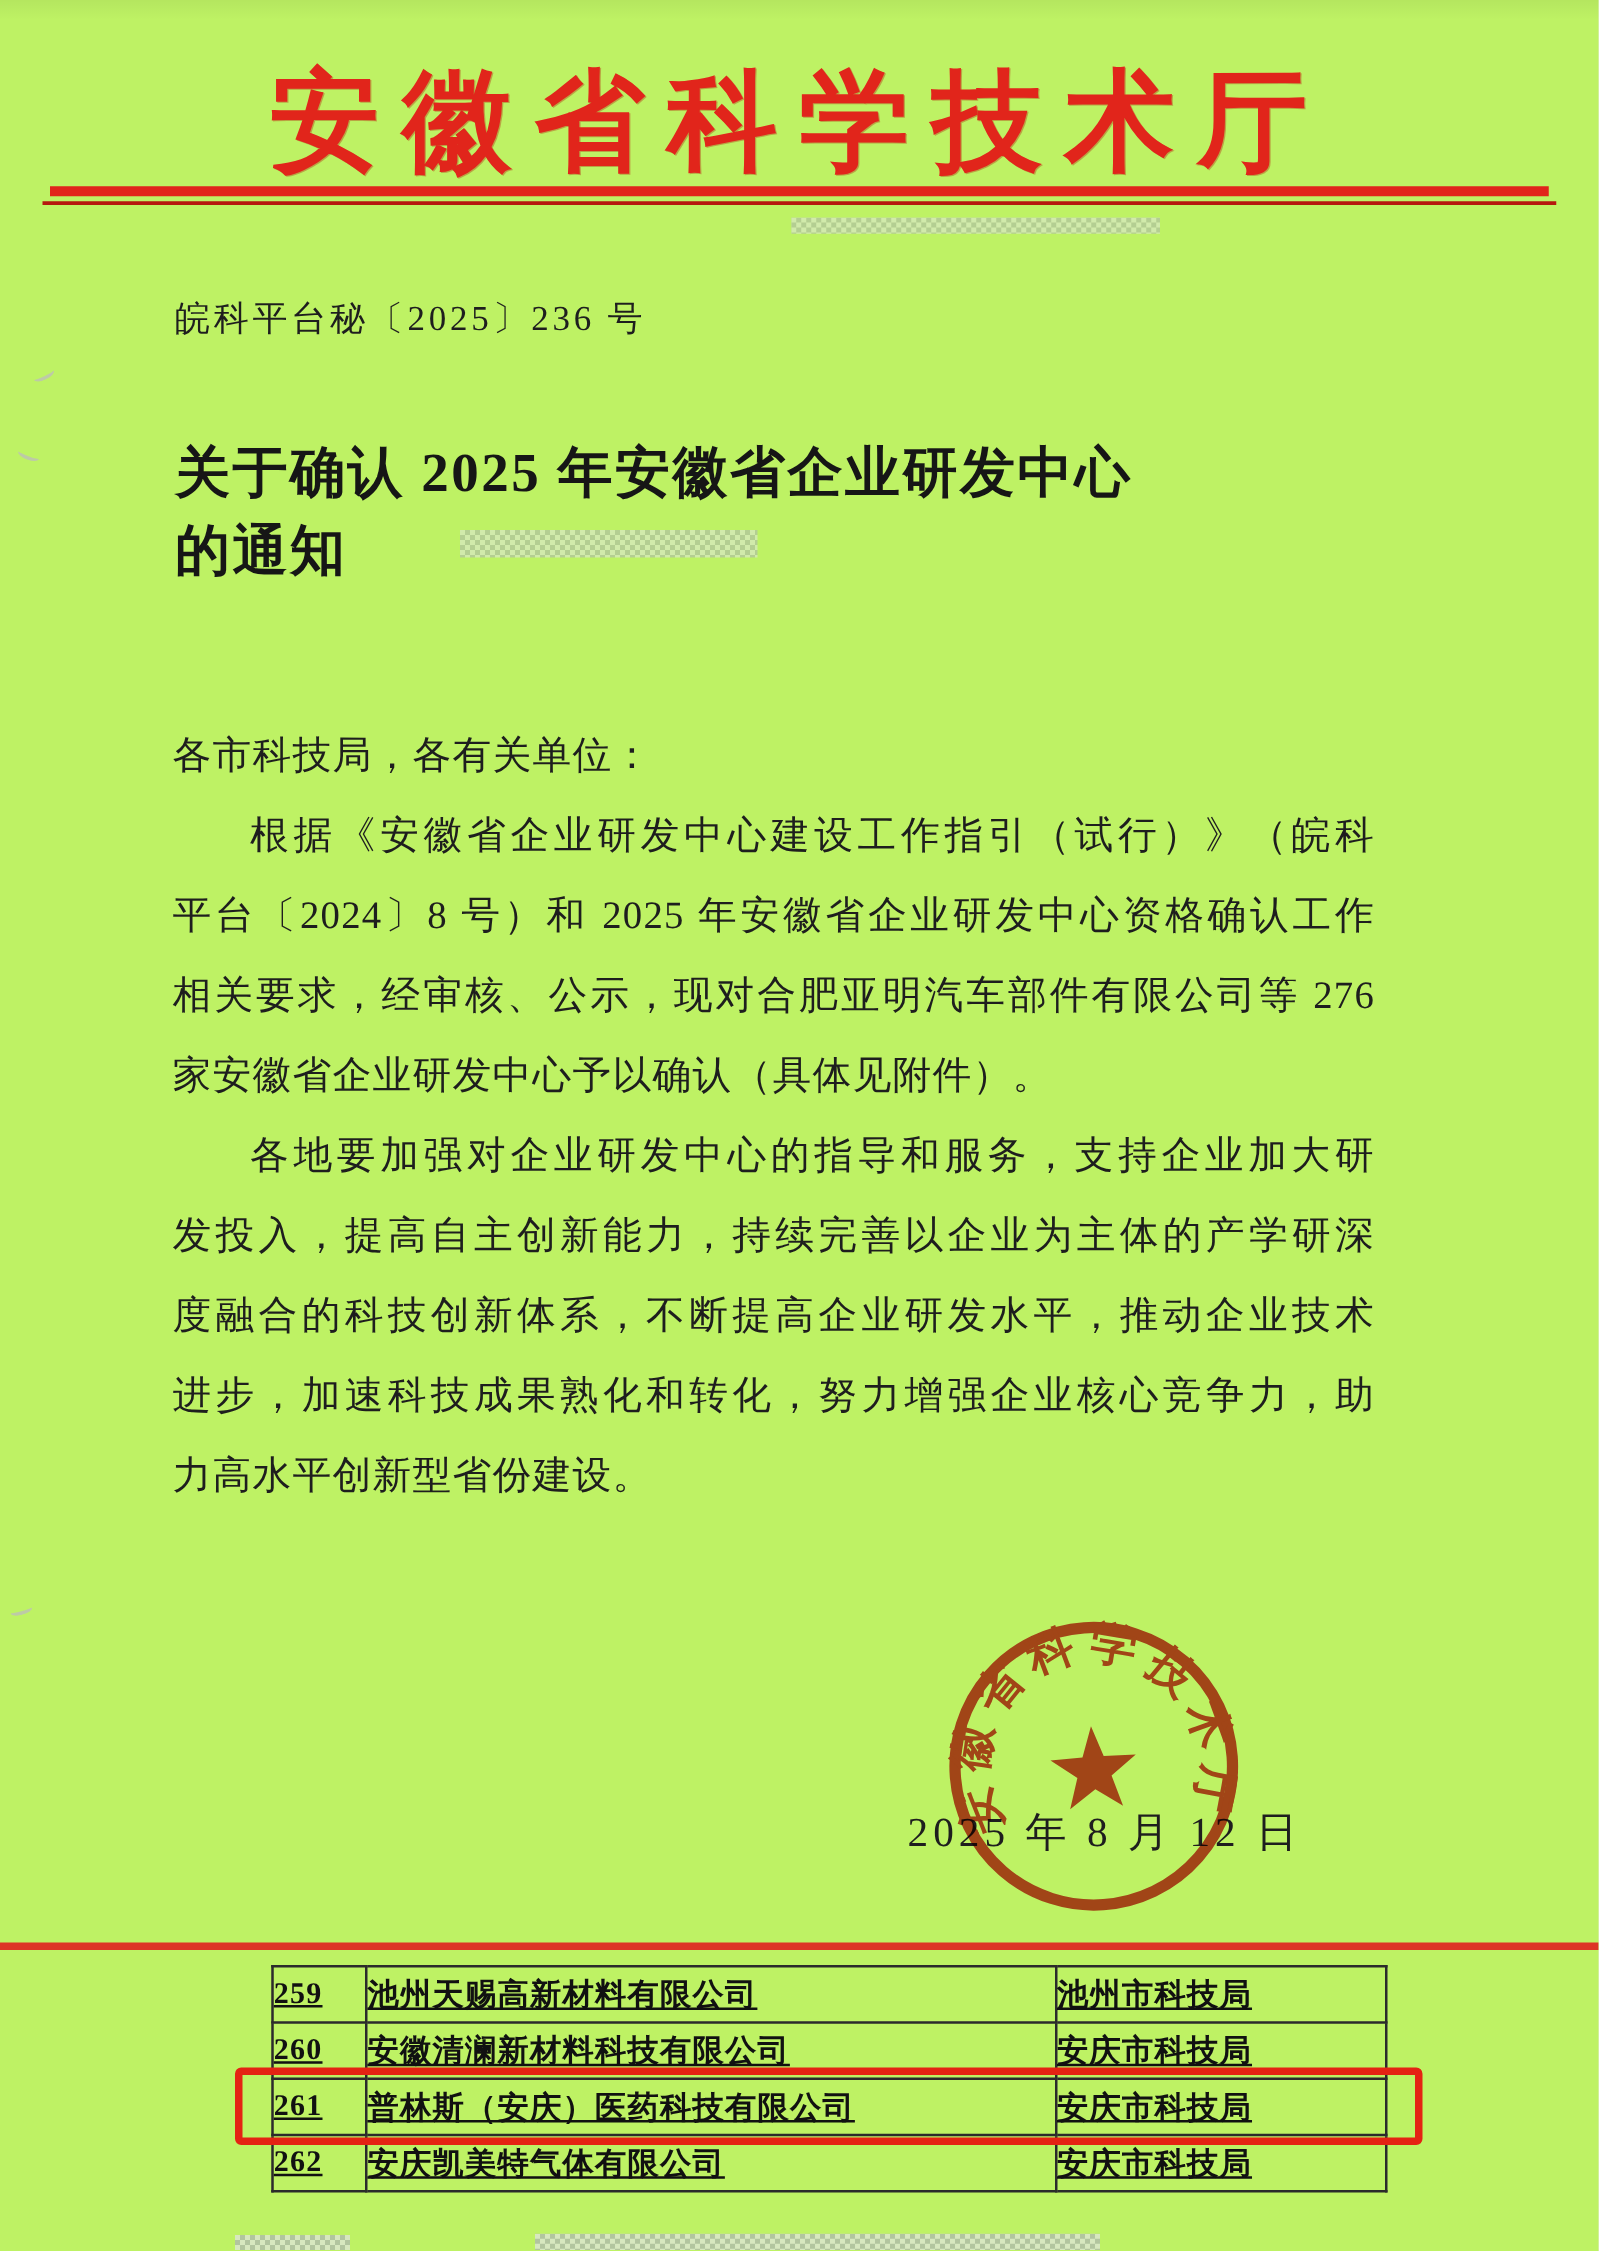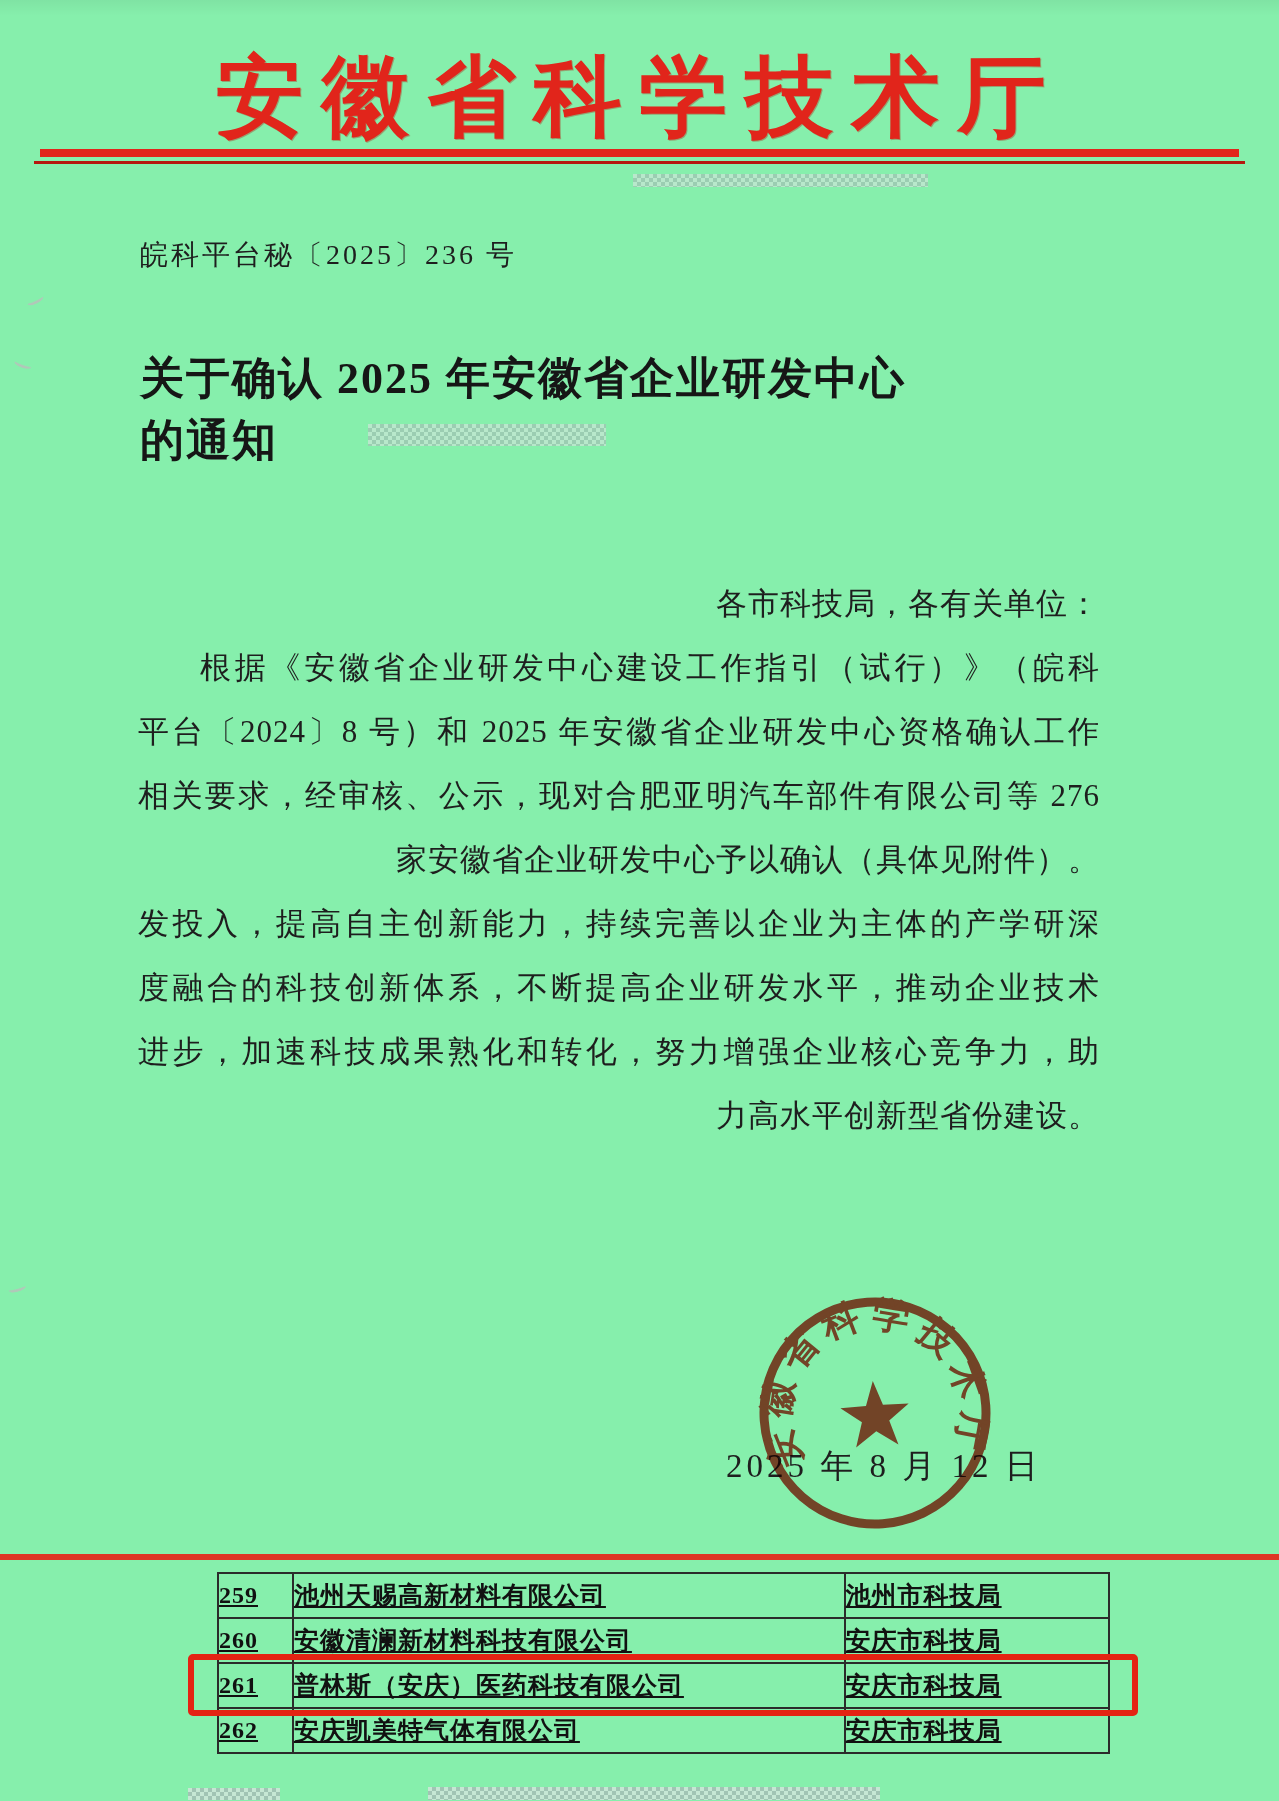--- a/index.html
+++ b/index.html
@@ -8,21 +8,21 @@
     --seal-red:#d53a2a;
     --highlight-red:#e42313;
     --separator-red:#dd3526;
     --text:#1e1e1e;
     --table-border:#2b2b2b;
   }
   *{margin:0;padding:0;box-sizing:border-box;}
   body{background:#e9e9e9;font-family:"Liberation Serif","DejaVu Serif",serif;}
   .page{
     position:relative;width:1279px;height:1801px;margin:0 auto;
-    background:#86efac;overflow:hidden;color:var(--text);
+    background:#bef264;overflow:hidden;color:var(--text);
   }
   .page::before{content:"";position:absolute;left:0;top:0;right:0;height:16px;
     background:linear-gradient(to bottom,rgba(0,0,0,.05),rgba(0,0,0,0));pointer-events:none;}
 
   
   .agency-title{
     position:absolute;left:0;top:38px;width:100%;text-align:center;
     font-size:88px;font-weight:900;letter-spacing:18px;color:var(--header-red);
     font-family:"Liberation Serif","DejaVu Serif",serif;white-space:nowrap;
     text-shadow:1px 1px 0 rgba(180,20,10,.35);
@@ -34,21 +34,21 @@
     position:absolute;left:140px;top:236px;width:960px;text-align:left;padding-right:58px;
     font-size:28px;letter-spacing:3px;white-space:nowrap;
   }
 
   
   .doc-title{position:absolute;left:140px;top:348px;width:960px;
     font-weight:700;font-size:44px;line-height:62px;letter-spacing:2px;color:#161616;}
 
   
   .body-lines{position:absolute;left:138px;top:572px;width:962px;font-size:31px;color:var(--text);}
-  .bline{height:64px;line-height:64px;white-space:nowrap;letter-spacing:1px;text-align:right;}
+  .bline{height:64px;line-height:64px;white-space:nowrap;letter-spacing:1px;}
   .bline.fill{white-space:normal;text-align:justify;text-align-last:justify;}
   .bline.indent{text-indent:62px;}
 
   .attachment-line{
     position:absolute;left:200px;top:1248px;font-size:32px;font-weight:700;letter-spacing:1px;white-space:nowrap;
   }
 
   
   .issue-date{position:absolute;left:726px;top:1444px;font-size:33px;letter-spacing:4px;white-space:nowrap;z-index:2;}
   .seal{position:absolute;left:752px;top:1290px;width:246px;height:246px;z-index:3;
@@ -104,20 +104,21 @@
       <div class="bline">各市科技局，各有关单位：</div>
 
       <div class="bline indent fill">根据《安徽省企业研发中心建设工作指引（试行）》（皖科</div>
 
       <div class="bline fill">平台〔2024〕8 号）和 2025 年安徽省企业研发中心资格确认工作</div>
 
       <div class="bline fill">相关要求，经审核、公示，现对合肥亚明汽车部件有限公司等 276</div>
 
       <div class="bline">家安徽省企业研发中心予以确认（具体见附件）。</div>
 
+      <div class="bline indent fill">各地要加强对企业研发中心的指导和服务，支持企业加大研</div>
 
       <div class="bline fill">发投入，提高自主创新能力，持续完善以企业为主体的产学研深</div>
 
       <div class="bline fill">度融合的科技创新体系，不断提高企业研发水平，推动企业技术</div>
 
       <div class="bline fill">进步，加速科技成果熟化和转化，努力增强企业核心竞争力，助</div>
 
       <div class="bline">力高水平创新型省份建设。</div>
 
   </div>

